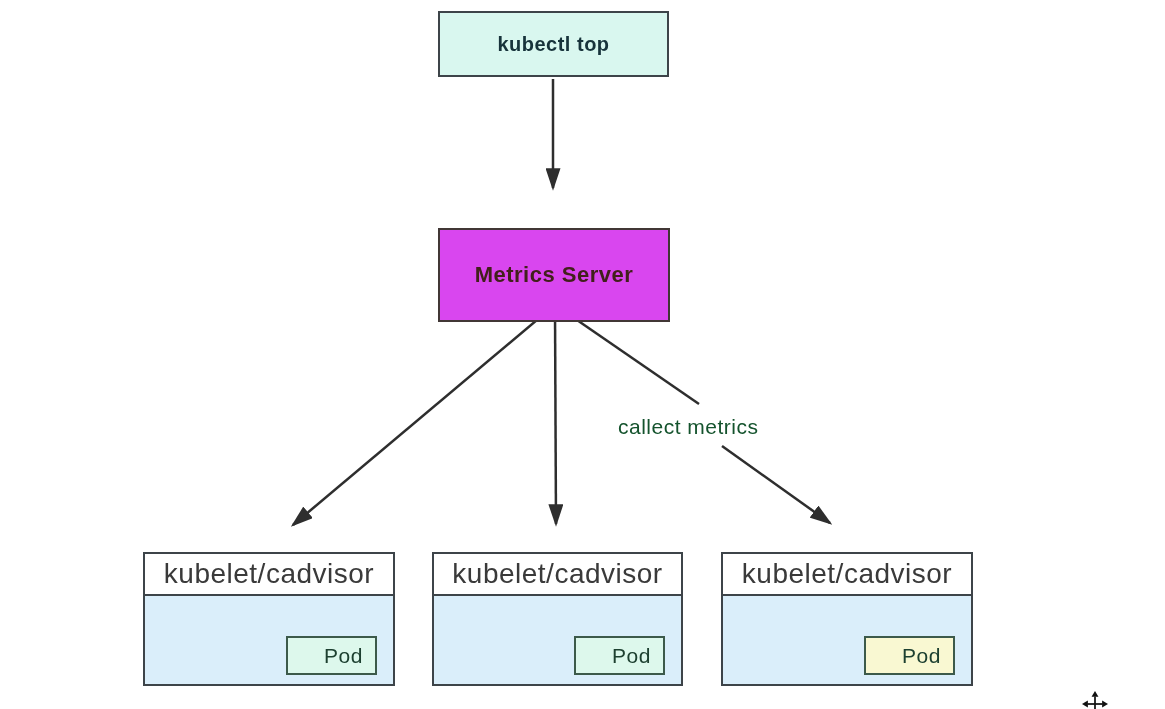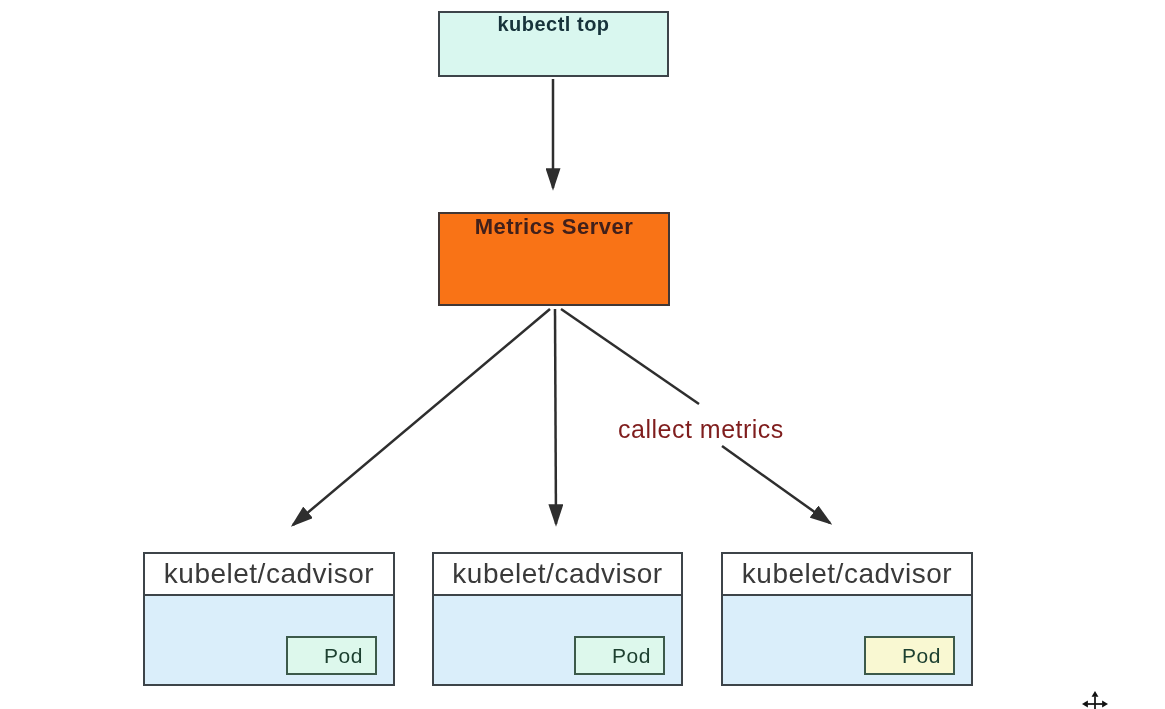--- a/index.html
+++ b/index.html
@@ -12,38 +12,38 @@
     position: relative;
     width: 1165px;
     height: 709px;
     background: #ffffff;
     overflow: hidden;
   }
   .node {
     position: absolute;
     box-sizing: border-box;
     display: flex;
-    align-items: flex-start;
+    align-items: center;
     justify-content: center;
   }
   .node-kubectl {
     left: 438px; top: 11px;
     width: 231px; height: 66px;
     border: 2px solid #3d4449;
     background: #d9f7ef;
     font-size: 20px;
     font-weight: bold;
     color: #17333b;
     letter-spacing: 0.5px;
   }
   .node-metrics {
-    left: 438px; top: 212px;
+    left: 438px; top: 228px;
     width: 232px; height: 94px;
     border: 2px solid #413735;
-    background: #f97316;
+    background: #d946ef;
     font-size: 22px;
     font-weight: bold;
     color: #41201b;
     letter-spacing: 0.5px;
   }
   .kubelet-box {
     position: absolute;
     top: 552px;
     width: 252px;
     height: 134px;
@@ -86,22 +86,22 @@
     justify-content: center;
     font-size: 21px;
     color: #1d4030;
     letter-spacing: 0.5px;
     padding-left: 24px;
   }
   .edge-label {
     position: absolute;
     left: 618px;
     top: 415px;
-    font-size: 25px;
-    color: #7f1d1d;
+    font-size: 21px;
+    color: #14532d;
     letter-spacing: 0.5px;
     white-space: nowrap;
   }
   .arrows-layer {
     position: absolute;
     left: 0; top: 0;
     width: 1165px;
     height: 709px;
     pointer-events: none;
   }

